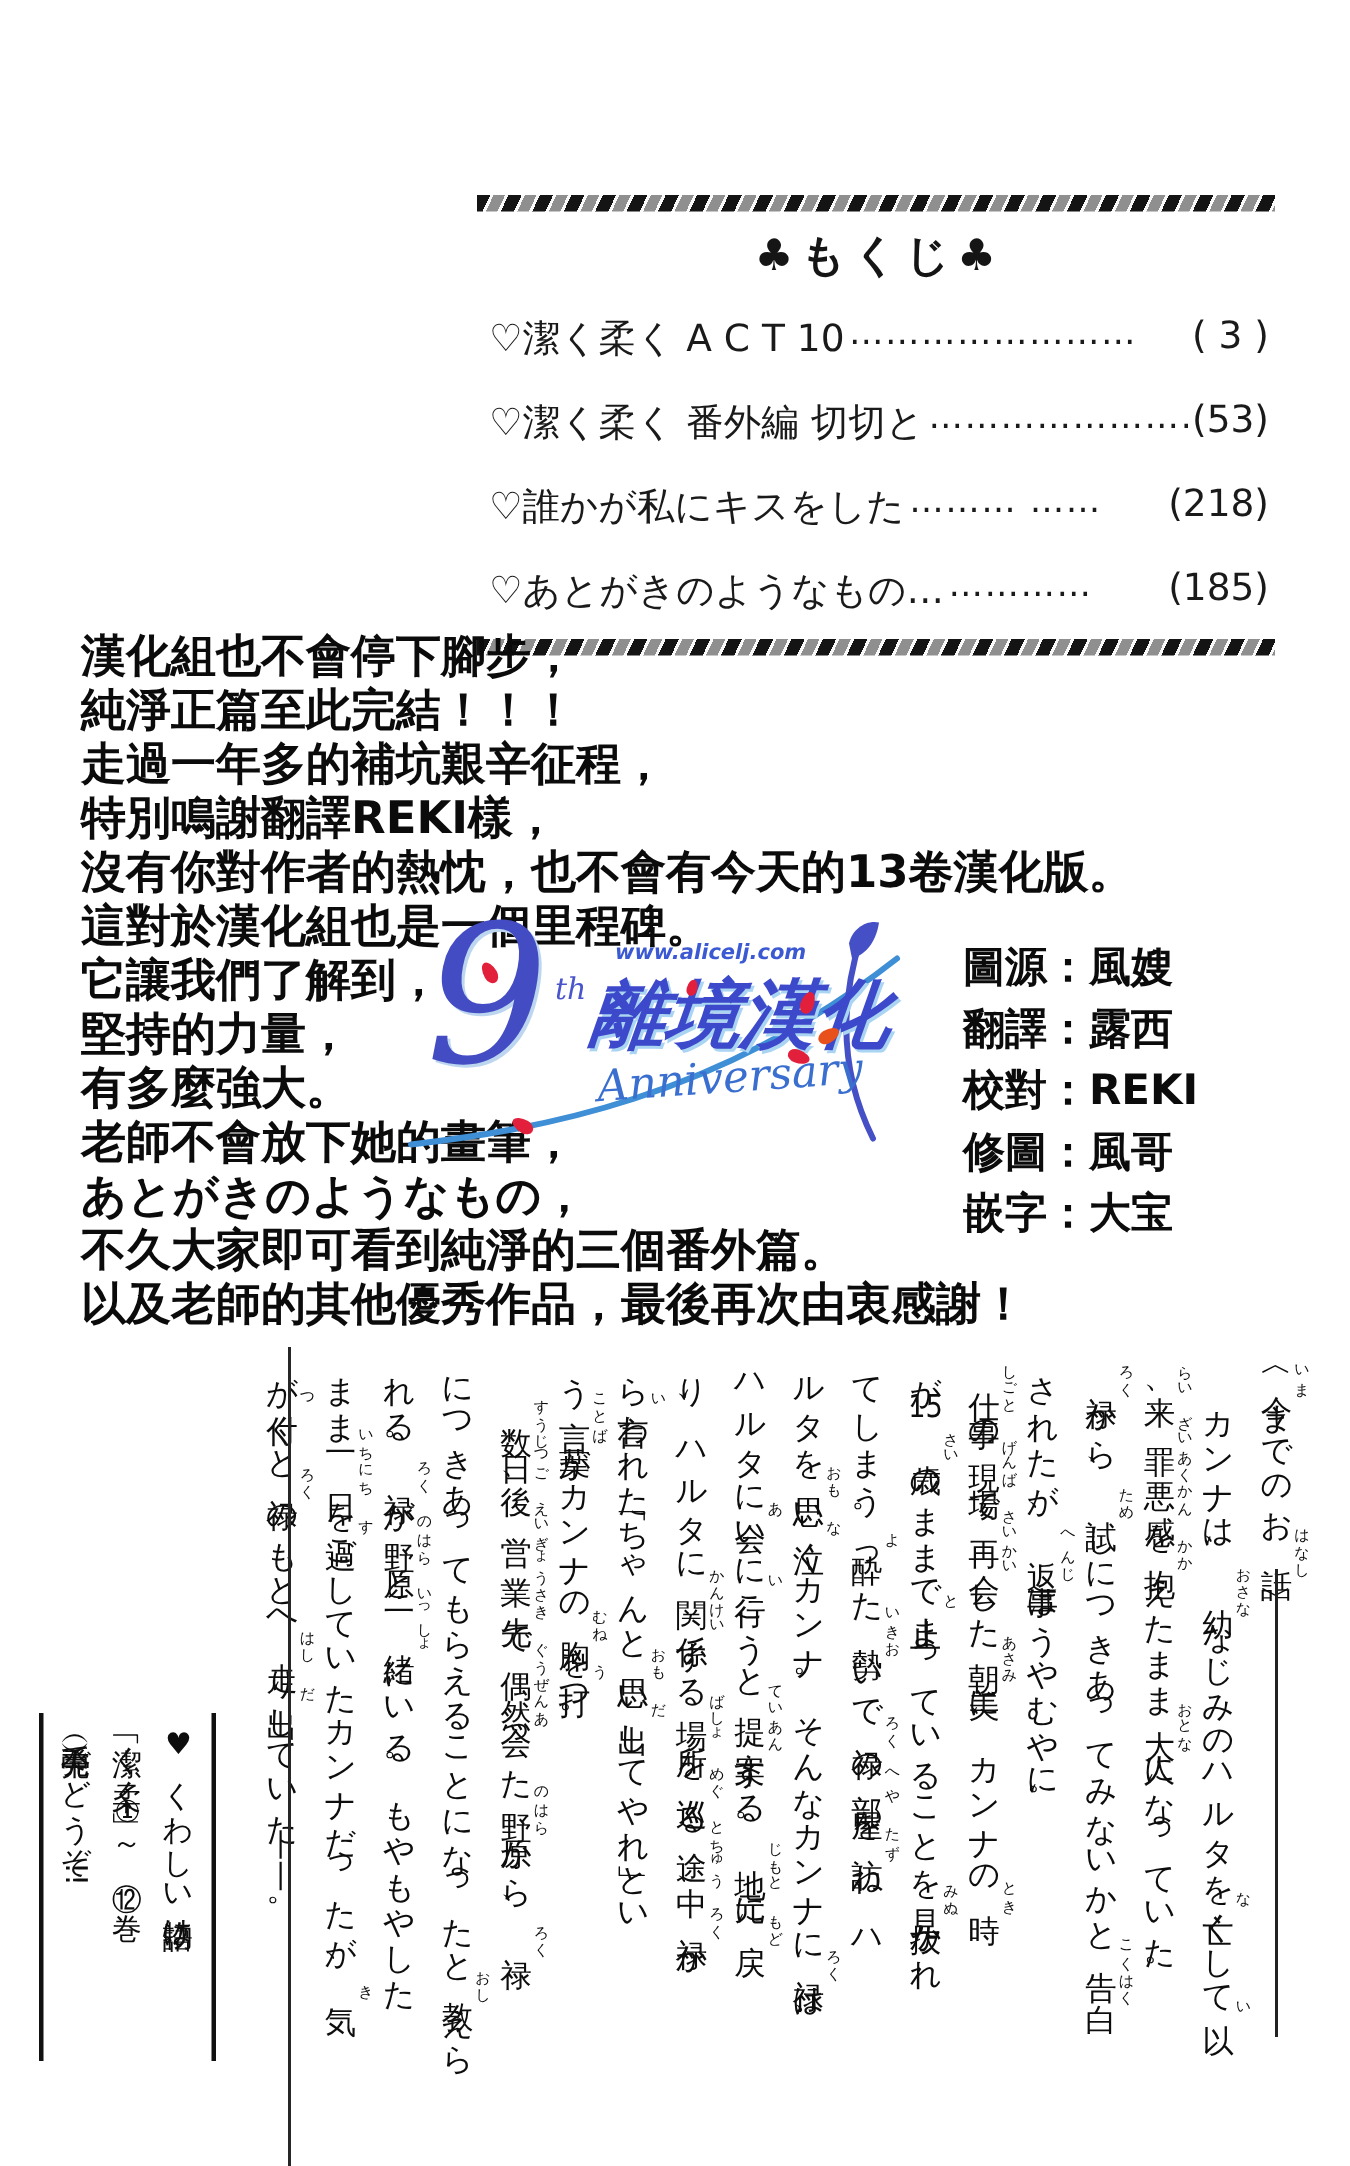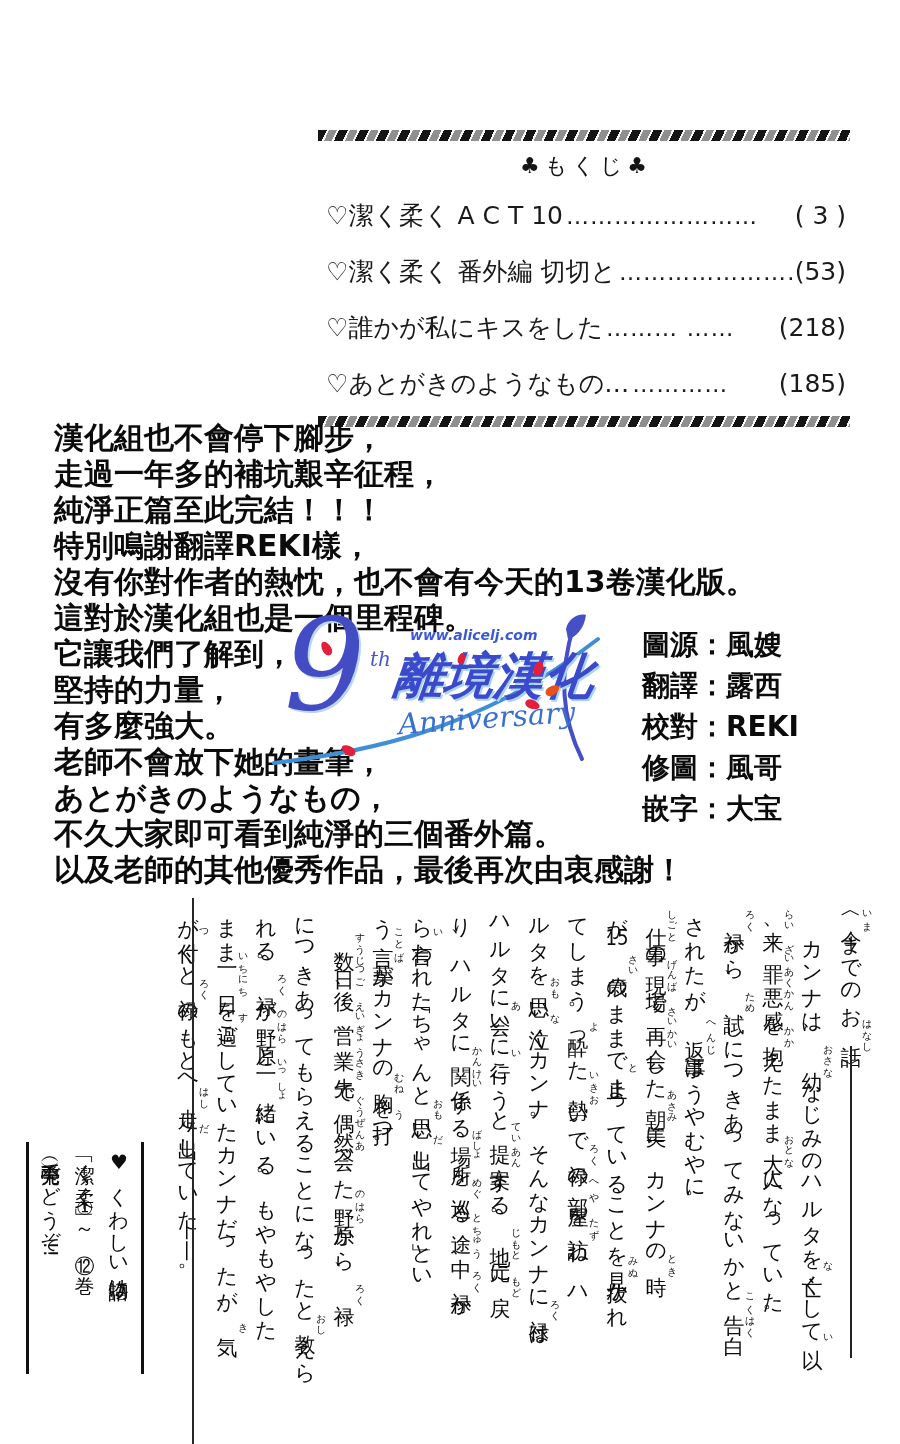--- a/index.html
+++ b/index.html
@@ -3,22 +3,22 @@
 <meta charset="utf-8">
 <style>
   html,body{margin:0;padding:0;}
   body{width:900px;height:1444px;background:#ffffff;font-family:"DejaVu Sans",sans-serif;color:#111;}
   .page{position:relative;width:900px;height:1444px;background:#fff;overflow:hidden;}
 
   
   .toc-box{position:absolute;left:318px;top:130px;width:532px;}
   .chain{height:11px;background:repeating-linear-gradient(115deg,#141414 0 8px,#fafafa 8px 10px,#8f8f8f 10px 17px,#fafafa 17px 19px);}
   .toc-inner{padding:6px 4px 8px 8px;}
-  .toc-title{text-align:center;font-size:22px;font-weight:normal;letter-spacing:5px;margin:4px 0 18px 0;color:#151515;}
-  .toc-row{display:flex;align-items:center;font-size:25px;margin-bottom:23px;color:#1a1a1a;white-space:nowrap;}
+  .toc-title{text-align:center;font-size:29px;font-weight:bold;letter-spacing:5px;margin:4px 0 18px 0;color:#151515;}
+  .toc-row{display:flex;align-items:flex-start;font-size:25px;margin-bottom:23px;color:#1a1a1a;white-space:nowrap;}
   .toc-row:last-child{margin-bottom:8px;}
   .toc-entry-title{flex:0 0 auto;}
   .toc-leader{flex:1 1 auto;overflow:hidden;margin:0 3px;letter-spacing:1px;font-size:23px;}
   .toc-page{flex:0 0 auto;text-align:right;font-size:25px;}
 
   
   .thanks{position:absolute;left:54px;top:420px;font-size:30px;font-weight:bold;line-height:36px;letter-spacing:0px;color:#0b0b0b;}
   .thanks div{white-space:nowrap;}
 
   
@@ -82,22 +82,22 @@
         <span class="toc-entry-title">♡あとがきのようなもの…</span>
         <span class="toc-leader">…………</span>
         <span class="toc-page">(185)</span>
       </div>
     </div>
     <div class="chain"></div>
   </div>
 
   <div class="thanks">
     <div>漢化組也不會停下腳步，</div>
+    <div>純淨正篇至此完結！！！</div>
     <div>走過一年多的補坑艱辛征程，</div>
-    <div>純淨正篇至此完結！！！</div>
     <div>特別鳴謝翻譯REKI樣，</div>
     <div>沒有你對作者的熱忱，也不會有今天的13卷漢化版。</div>
     <div>這對於漢化組也是一個里程碑。</div>
     <div>它讓我們了解到，</div>
     <div>堅持的力量，</div>
     <div>有多麼強大。</div>
     <div>老師不會放下她的畫筆，</div>
     <div>あとがきのようなもの，</div>
     <div>不久大家即可看到純淨的三個番外篇。</div>
     <div>以及老師的其他優秀作品，最後再次由衷感謝！</div>

